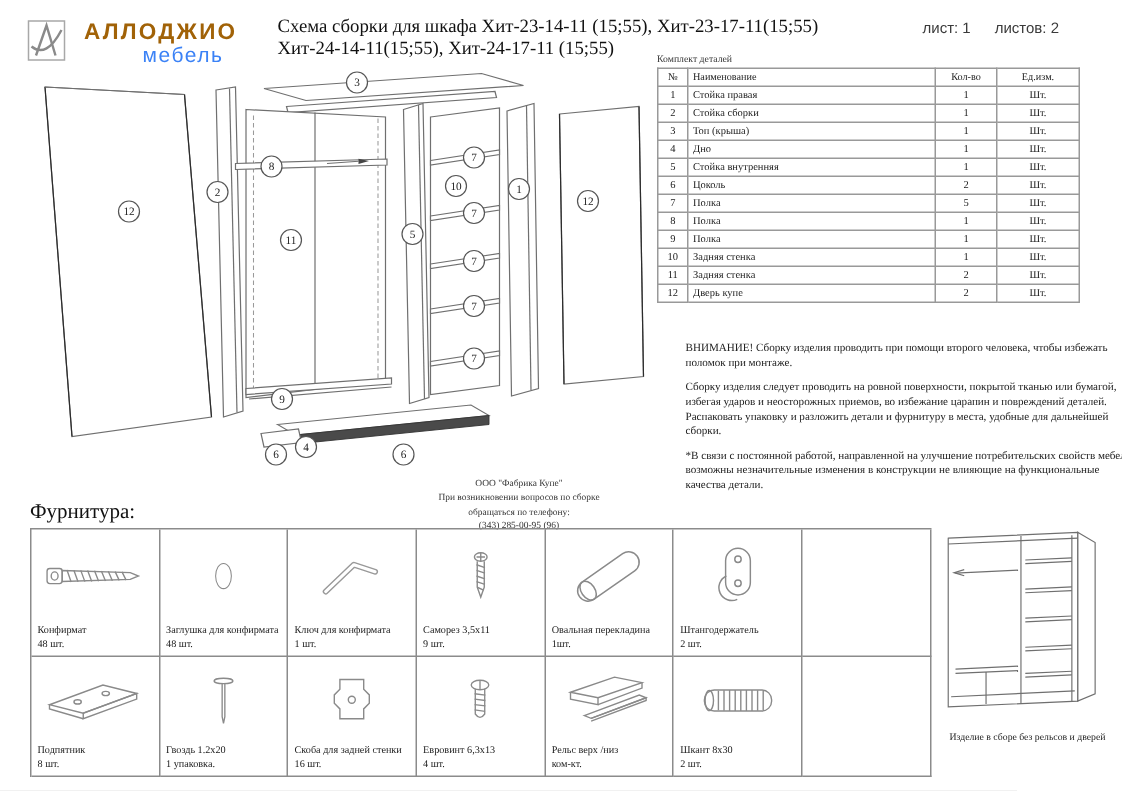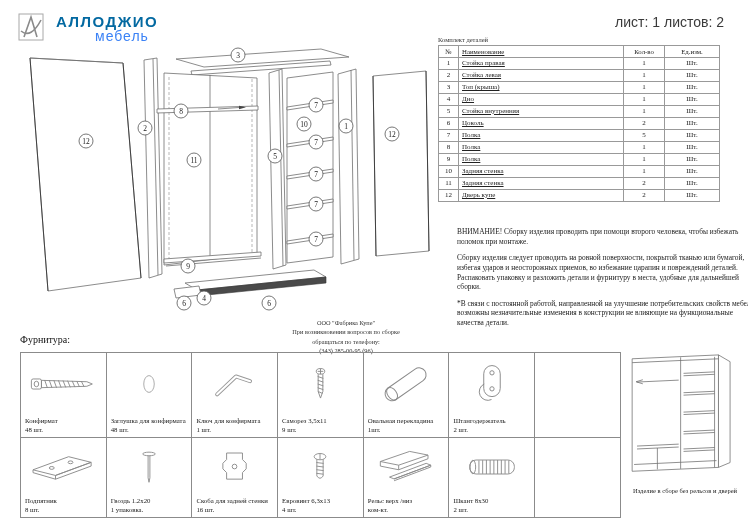--- a/index.html
+++ b/index.html
@@ -1,51 +1,51 @@
 <!DOCTYPE html>
 <html><head>
 <meta charset="utf-8">
 <style>
   html,body{margin:0;padding:0;background:#e8e8e8;}
   #page{position:relative;width:748px;height:527px;background:#ffffff;overflow:hidden;
         font-family:"Liberation Serif", serif;color:#1f1f1f;}
   
   #logo-box{position:absolute;left:18px;top:12px;width:26px;height:30px;}
   #logo-title{position:absolute;left:56px;top:13px;font-family:"Liberation Sans",sans-serif;
-        font-weight:bold;font-size:15px;letter-spacing:1.5px;color:#0369a1;}
+        font-weight:bold;font-size:15px;letter-spacing:1.5px;color:#a16207;}
   #logo-sub{position:absolute;left:95px;top:28px;font-family:"Liberation Sans",sans-serif;
         font-size:14px;color:#3b82f6;letter-spacing:1px;}
   #title{position:absolute;left:185px;top:10px;width:370px;font-size:12.5px;line-height:15px;color:#111;}
   #sheetinfo{position:absolute;left:615px;top:14px;font-family:"Liberation Sans",sans-serif;
-        font-size:14px;color:#3a3a3a;display:flex;gap:4px;}
+        font-size:10px;color:#3a3a3a;display:flex;gap:16px;}
   
   #tbl-caption{position:absolute;left:438px;top:36px;font-size:6.5px;color:#333;}
   table.parts{position:absolute;left:438px;top:45px;border-collapse:collapse;font-size:7px;color:#222;}
   table.parts th,table.parts td{border:1px solid #999;padding:0 3px;height:11px;line-height:11px;
         font-weight:normal;text-align:center;}
   table.parts th{font-size:6.8px;}
-  table.parts th.c1,table.parts td.c1{text-align:left;width:158px;text-decoration:underline;}
+  table.parts th.c1,table.parts td.c1{text-align:left;width:158px;}
   table.parts th.c0,table.parts td.c0{width:13px;}
   table.parts th.c2,table.parts td.c2{width:34px;}
   table.parts th.c3,table.parts td.c3{width:48px;}
   
   #notes{position:absolute;left:457px;top:227px;width:303px;font-size:7.4px;line-height:1.3;color:#222;}
   #notes .gap{height:7px;}
   
   #diagram{position:absolute;left:18px;top:46px;}
   #diagram svg{display:block;}
   .ln{stroke:#6f6f6f;stroke-width:0.8;fill:#ffffff;}
   .lnf{stroke:#6f6f6f;stroke-width:0.8;fill:none;}
   .dash{stroke:#9a9a9a;stroke-width:0.7;fill:none;stroke-dasharray:3 2;}
   .dark{stroke:#2c2c2c;}
   
   #factory{position:absolute;left:278px;top:318px;width:136px;text-align:center;
         font-size:6.3px;line-height:1.5;color:#333;}
   
-  #hw-title{position:absolute;left:20px;top:334px;font-size:10px;color:#111;}
+  #hw-title{position:absolute;left:20px;top:334px;font-size:14px;color:#111;}
   #hwgrid{position:absolute;left:20px;top:352px;display:grid;
         grid-template-columns:repeat(7,85.7px);grid-template-rows:85px 80px;
         border-top:1px solid #8b8b8b;border-left:1px solid #8b8b8b;}
   .hw-cell{border-right:1px solid #8b8b8b;border-bottom:1px solid #8b8b8b;
         display:flex;flex-direction:column;overflow:hidden;}
   .hw-icon{flex:1;display:flex;align-items:center;justify-content:center;}
   .hw-label{padding:0 3px 3px 4px;font-size:6.8px;line-height:1.35;color:#222;}
   #assembled{position:absolute;left:624px;top:352px;width:122px;text-align:center;}
   #assembled-caption{font-size:6.5px;color:#222;margin-top:3px;}
   .callout-c{fill:#ffffff;stroke:#555;stroke-width:0.8;}
@@ -58,20 +58,24 @@
 
   <div id="logo-box">
     <svg viewBox="0 0 26 30" width="26" height="30">
       <rect x="1" y="2" width="24" height="26" fill="none" stroke="#a8a8a8" stroke-width="1"></rect>
       <path d="M6 25 L13 5 L19 25" fill="none" stroke="#8a8a8a" stroke-width="1.6"></path>
       <path d="M3 19 Q13 27 23 8" fill="none" stroke="#8a8a8a" stroke-width="1.6"></path>
     </svg>
   </div>
   <div id="logo-title">АЛЛОДЖИО</div>
   <div id="logo-sub">мебель</div>
+  <div id="title">
+    <div>Схема сборки для шкафа Хит-23-14-11 (15;55), Хит-23-17-11(15;55)</div>
+    <div>Хит-24-14-11(15;55), Хит-24-17-11 (15;55)</div>
+  </div>
   <div id="sheetinfo">
     <span>лист: 1</span>
     <span>листов: 2</span>
   </div>
 
   <div id="tbl-caption">Комплект деталей</div>
   <table class="parts">
     <thead>
       <tr>
         <th class="c0">№</th>
@@ -82,21 +86,21 @@
     </thead>
     <tbody>
         <tr>
           <td class="c0">1</td>
           <td class="c1">Стойка правая</td>
           <td class="c2">1</td>
           <td class="c3">Шт.</td>
         </tr>
         <tr>
           <td class="c0">2</td>
-          <td class="c1">Стойка левая</td>
+          <td class="c1">Стойка сборки</td>
           <td class="c2">1</td>
           <td class="c3">Шт.</td>
         </tr>
         <tr>
           <td class="c0">3</td>
           <td class="c1">Топ (крыша)</td>
           <td class="c2">1</td>
           <td class="c3">Шт.</td>
         </tr>
         <tr>

